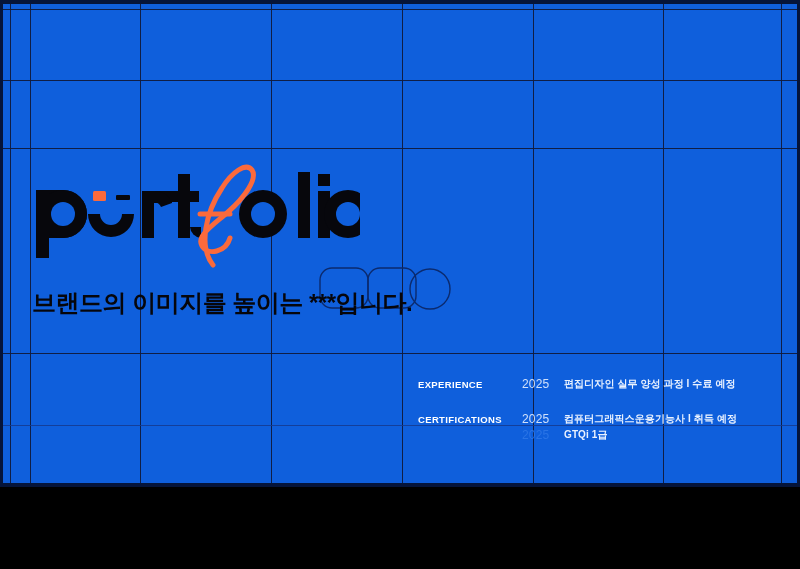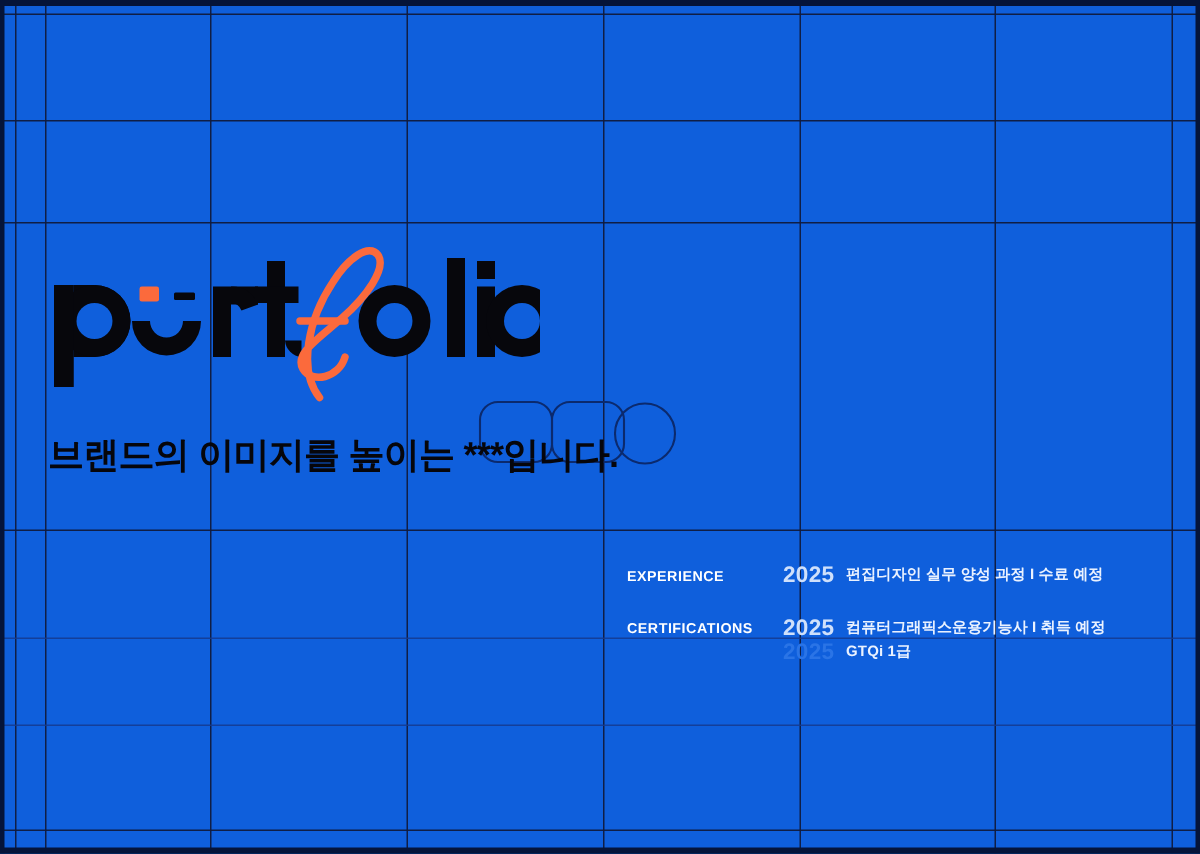--- a/index.html
+++ b/index.html
@@ -7,21 +7,21 @@
     padding: 0;
     background: #000;
   }
   body {
     font-family: "Liberation Sans", sans-serif;
   }
 
   #poster {
     position: relative;
     width: 800px;
-    height: 569px;
+    height: 487px;
     background: #0F5FDC;
     overflow: hidden;
   }
 
   
   .grid-layer {
     position: absolute;
     inset: 0;
     pointer-events: none;
     z-index: 1;
@@ -131,22 +131,22 @@
     font-weight: 700;
     letter-spacing: 0.35px;
     line-height: 12px;
     padding-top: 1px;
     white-space: nowrap;
   }
   .info-year {
     width: 42px;
     flex: 0 0 42px;
     color: #cfe0fb;
-    font-size: 15px;
-    font-weight: 700;
+    font-size: 12px;
+    font-weight: 400;
     line-height: 12px;
     letter-spacing: .2px;
   }
   .info-year.faded { color: #2a74e6; }
   .info-desc {
     color: #eaf2ff;
     font-size: 10px;
     font-weight: 700;
     line-height: 12px;
     letter-spacing: .1px;

